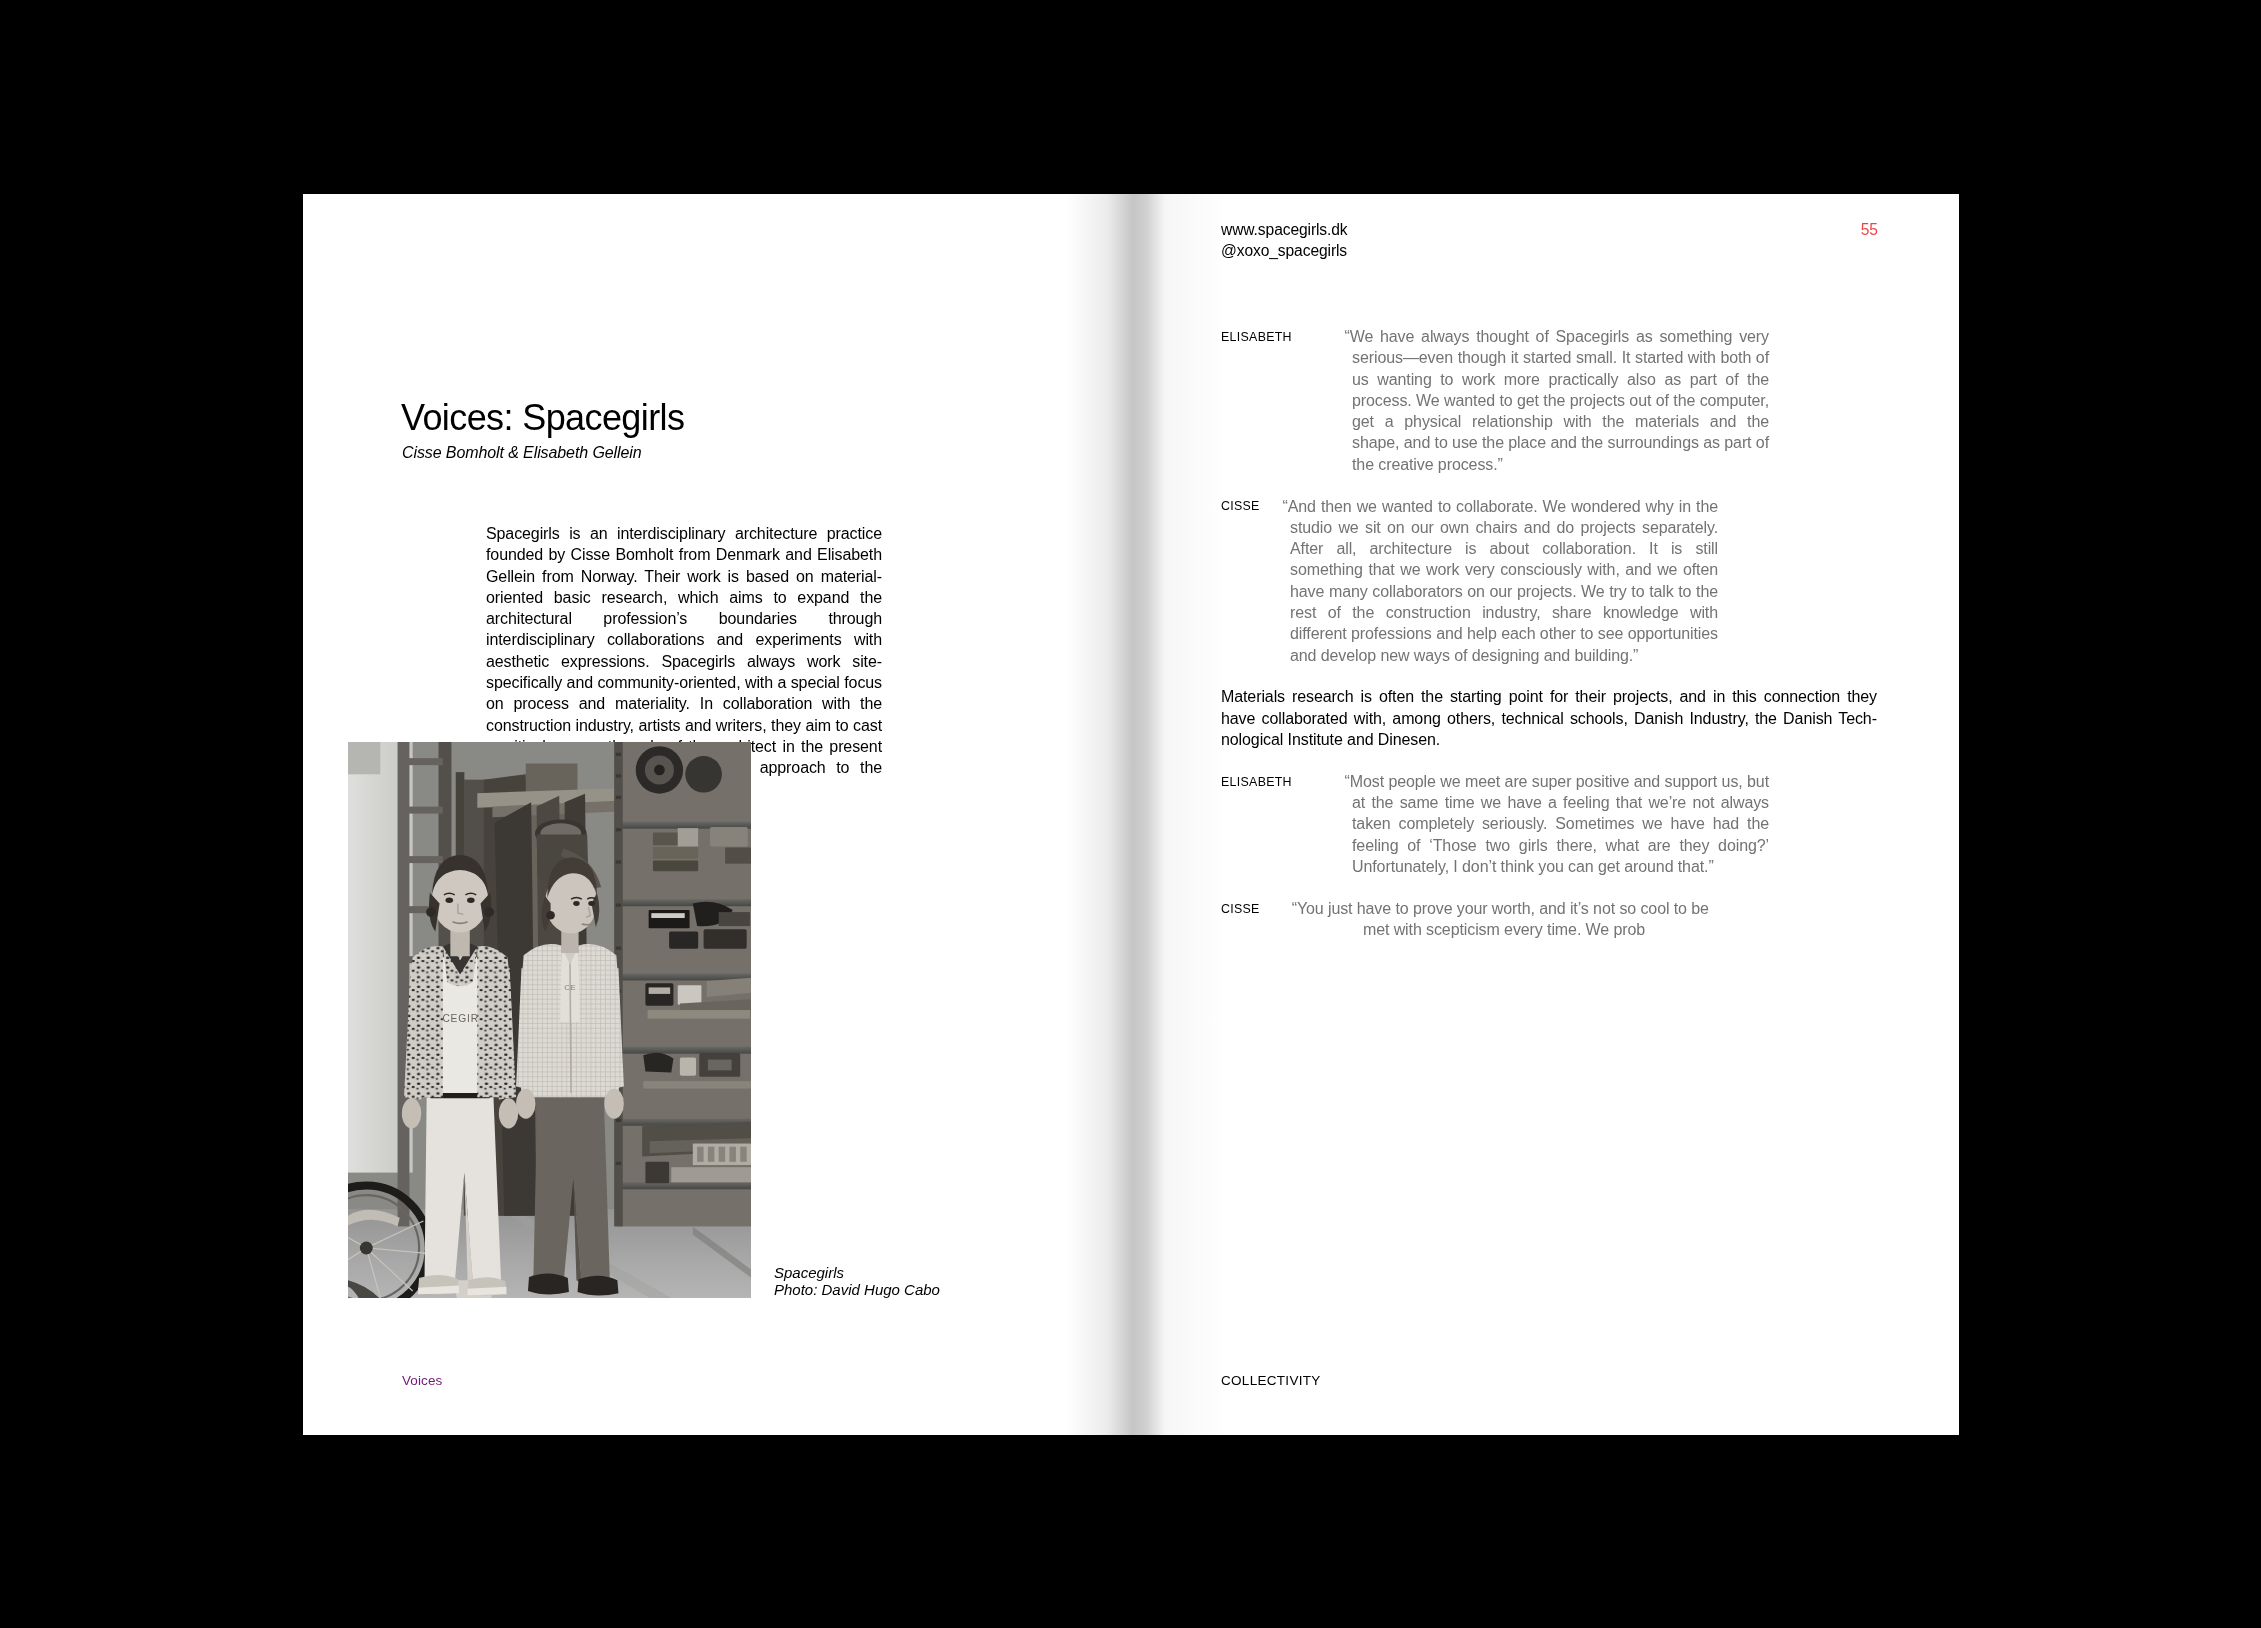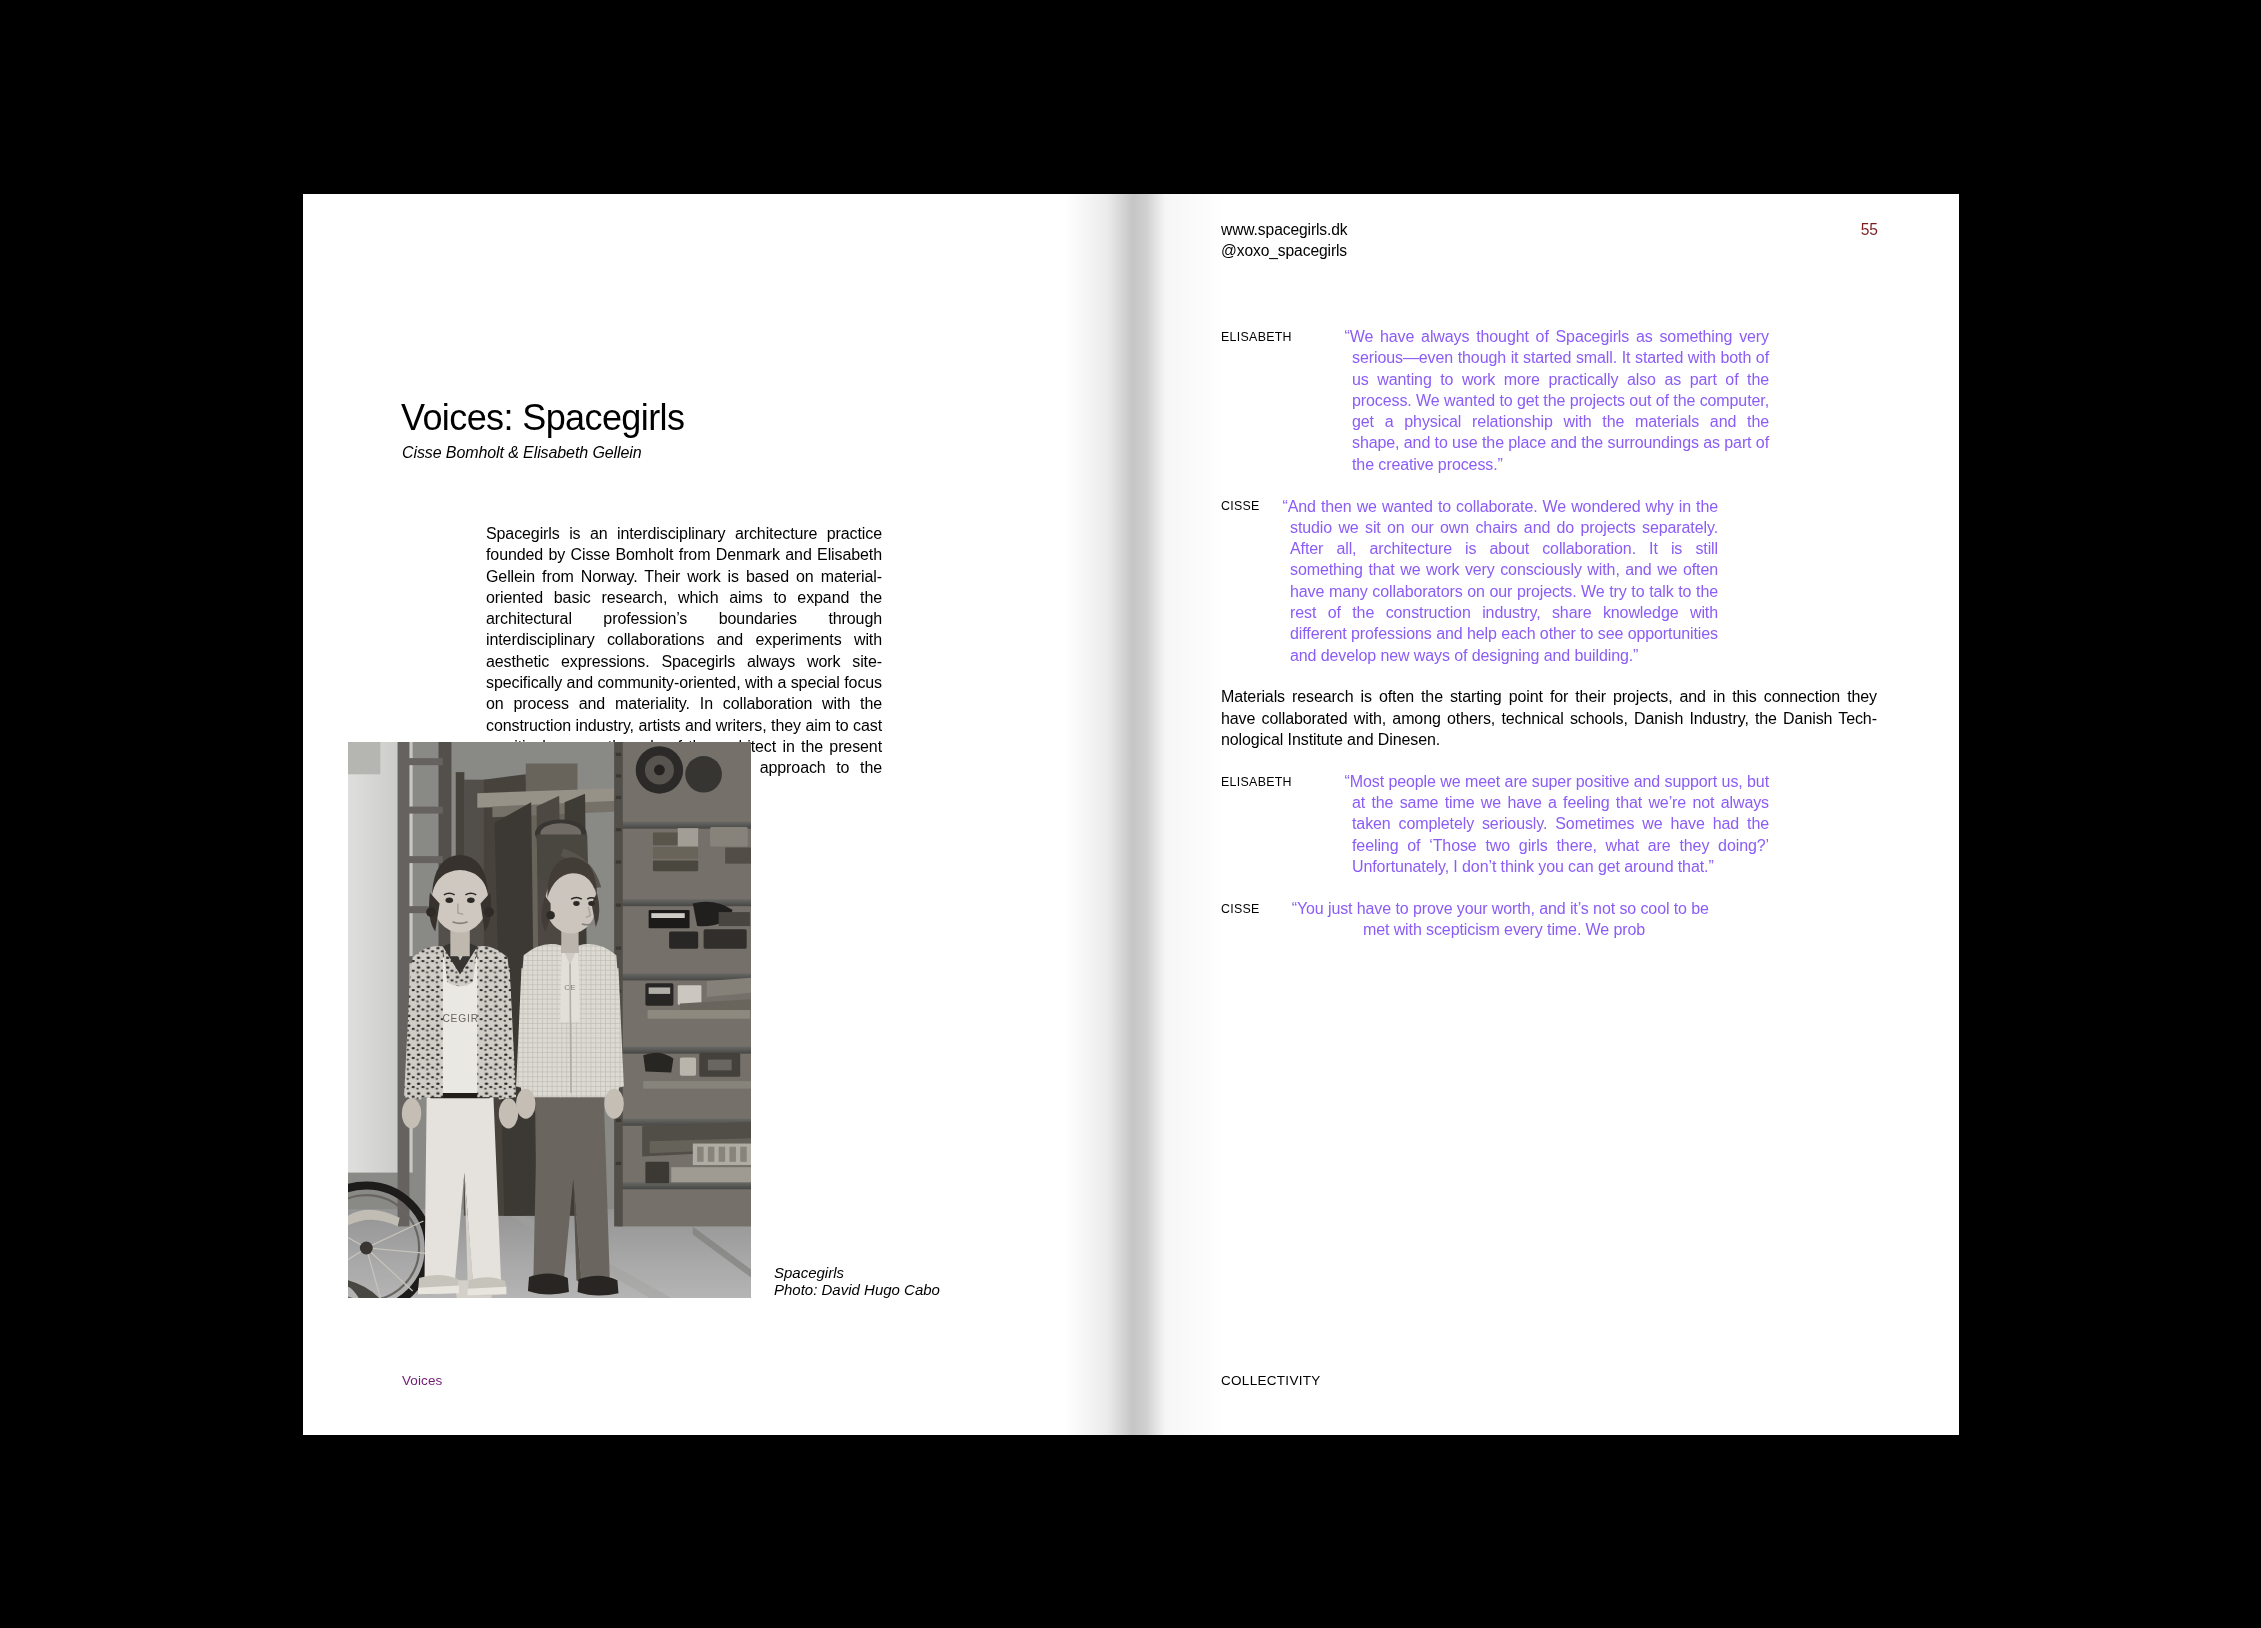--- a/index.html
+++ b/index.html
@@ -129,21 +129,21 @@
     line-height: 20.5px;
     letter-spacing: -0.1px;
     color: #000;
   }
   #folio {
     position: absolute;
     right: 81px;
     top: 26px;
     font-size: 15.6px;
     line-height: 20.5px;
-    color: #7f1d1d;
+    color: #ef4444;
   }
 
   #right-column {
     position: absolute;
     left: 90px;
     top: 132px;
     width: 656px;
   }
 
   .qa-block {
@@ -158,21 +158,21 @@
     letter-spacing: 0.3px;
     color: #000;
     white-space: nowrap;
   }
   .quote {
     margin-left: 131px;
     width: 417px;
     font-size: 16px;
     line-height: 21.3px;
     letter-spacing: -0.1px;
-    color: #8b5cf6;
+    color: #737373;
     text-align: justify;
     text-justify: inter-word;
     text-indent: -7.5px;
     hyphens: manual;
   }
   .quote.narrow {
     margin-left: 69px;
     width: 428px;
   }
   .narration {

